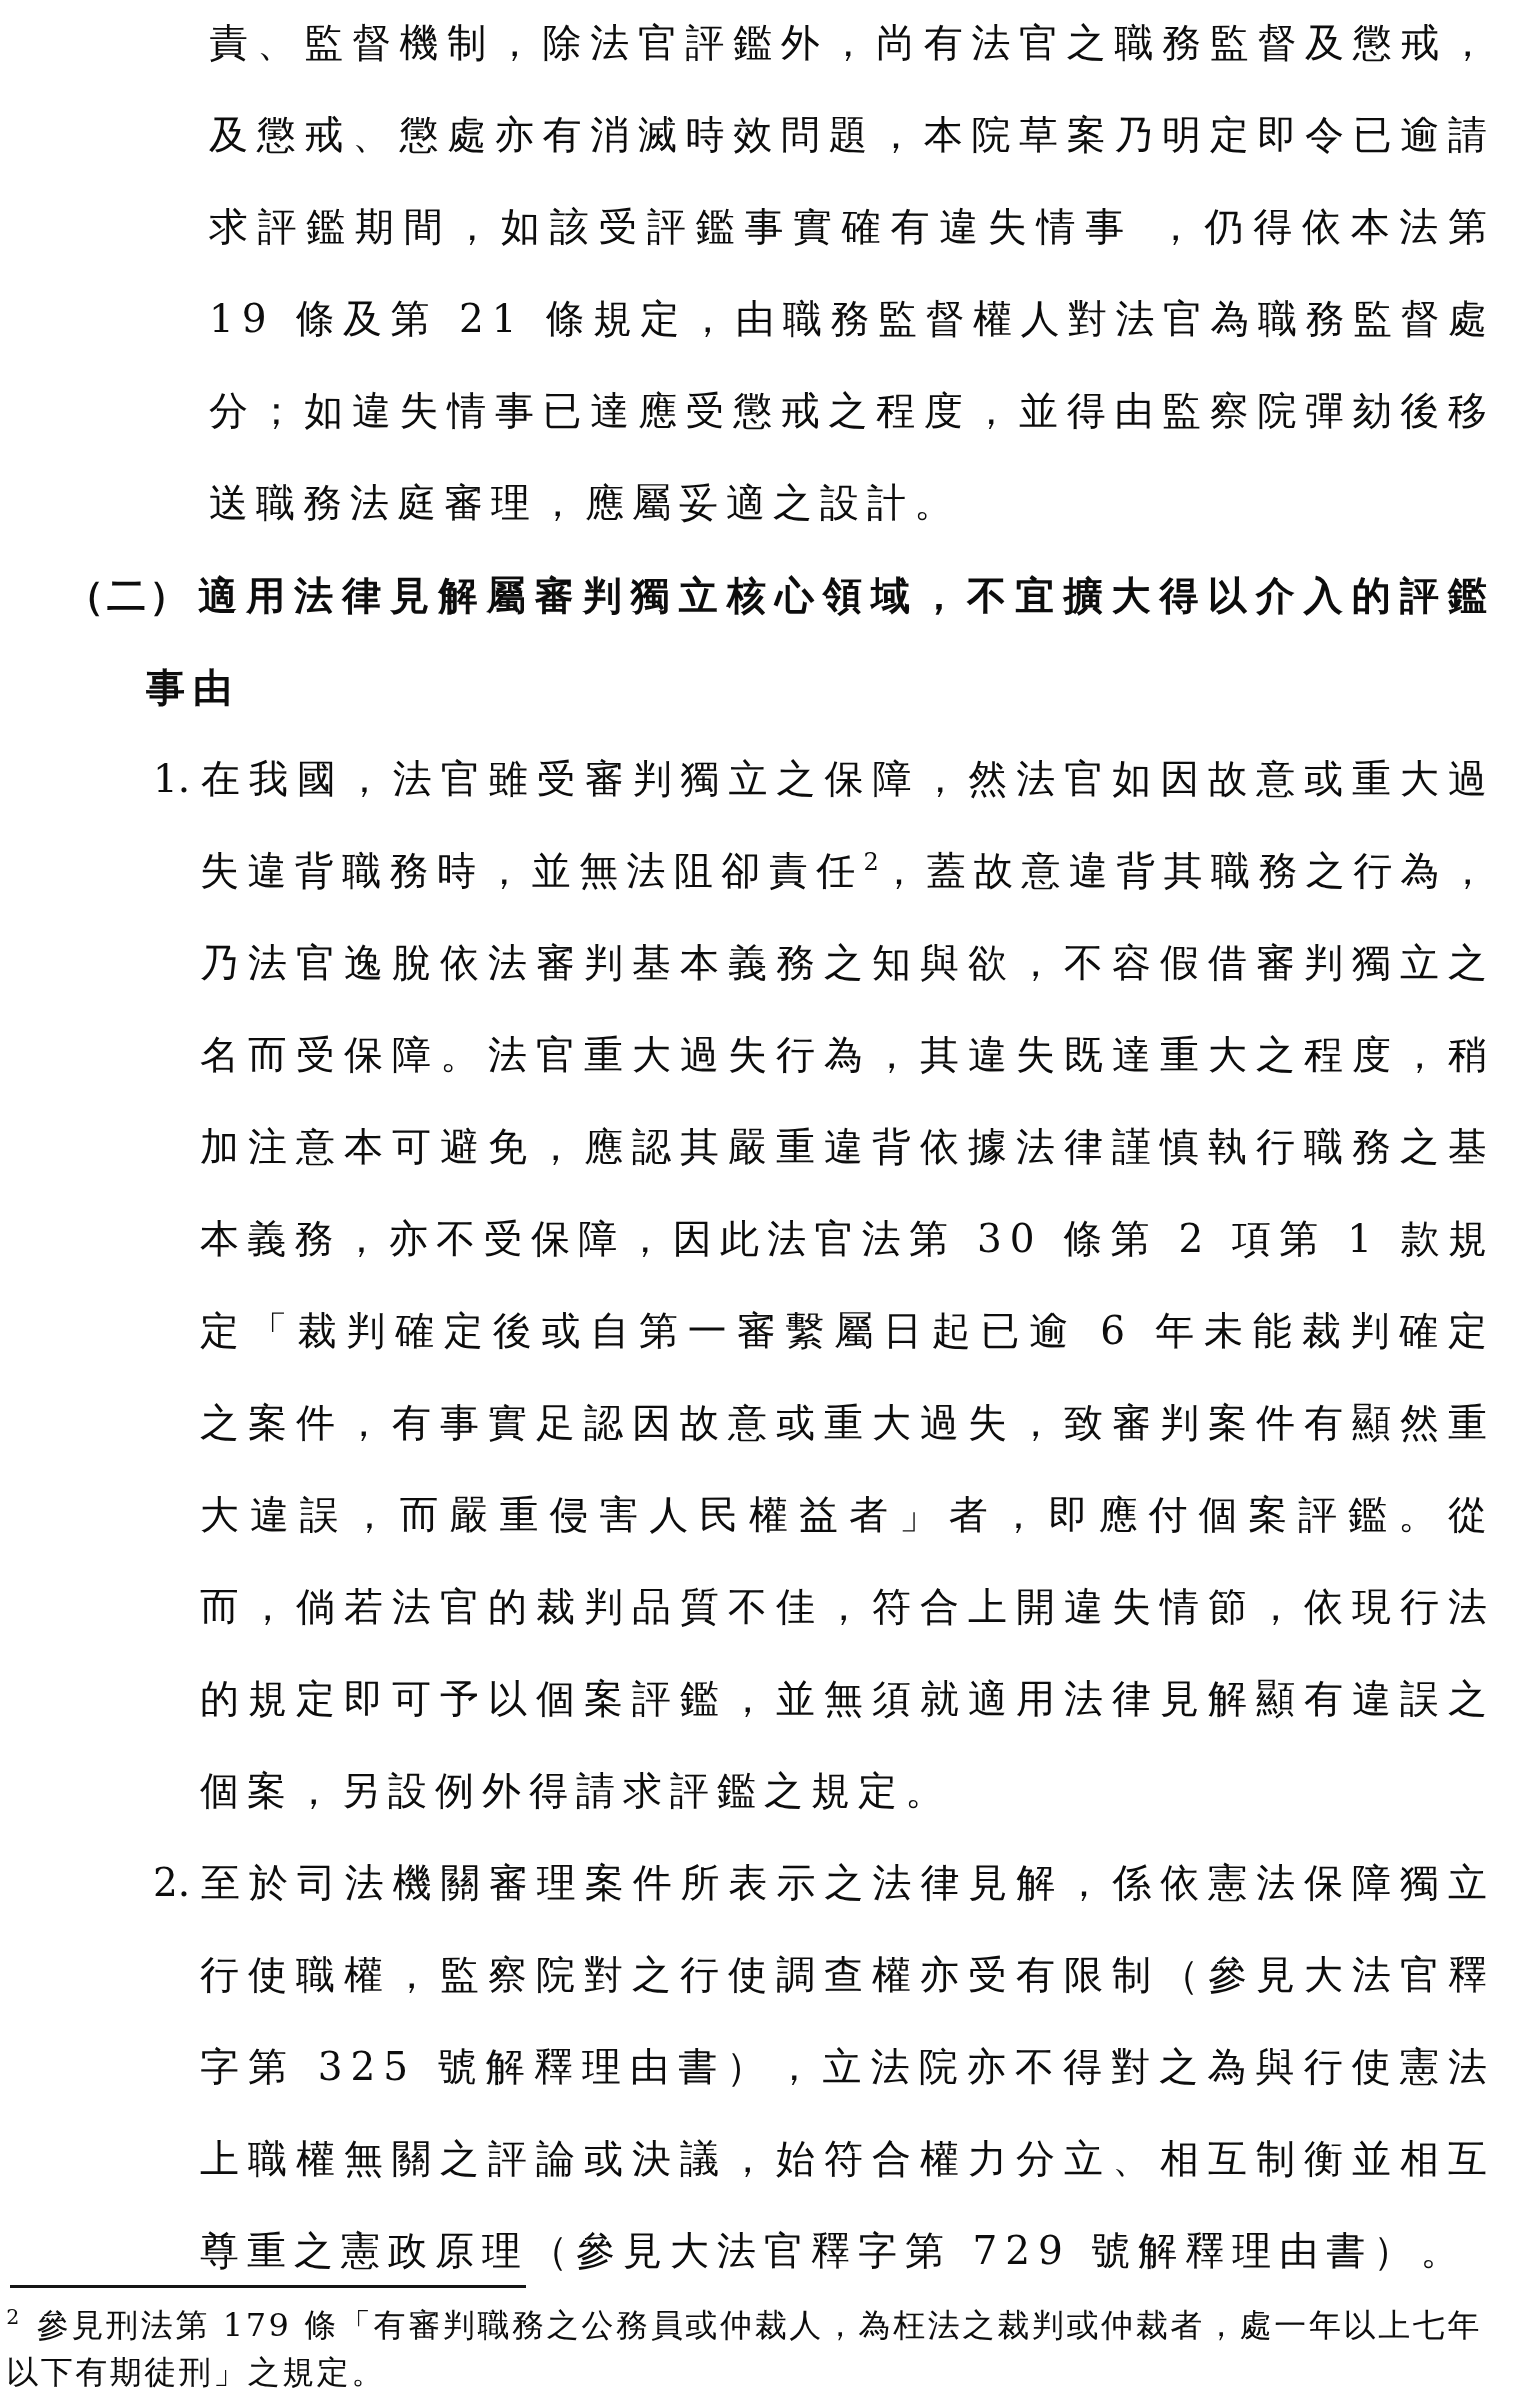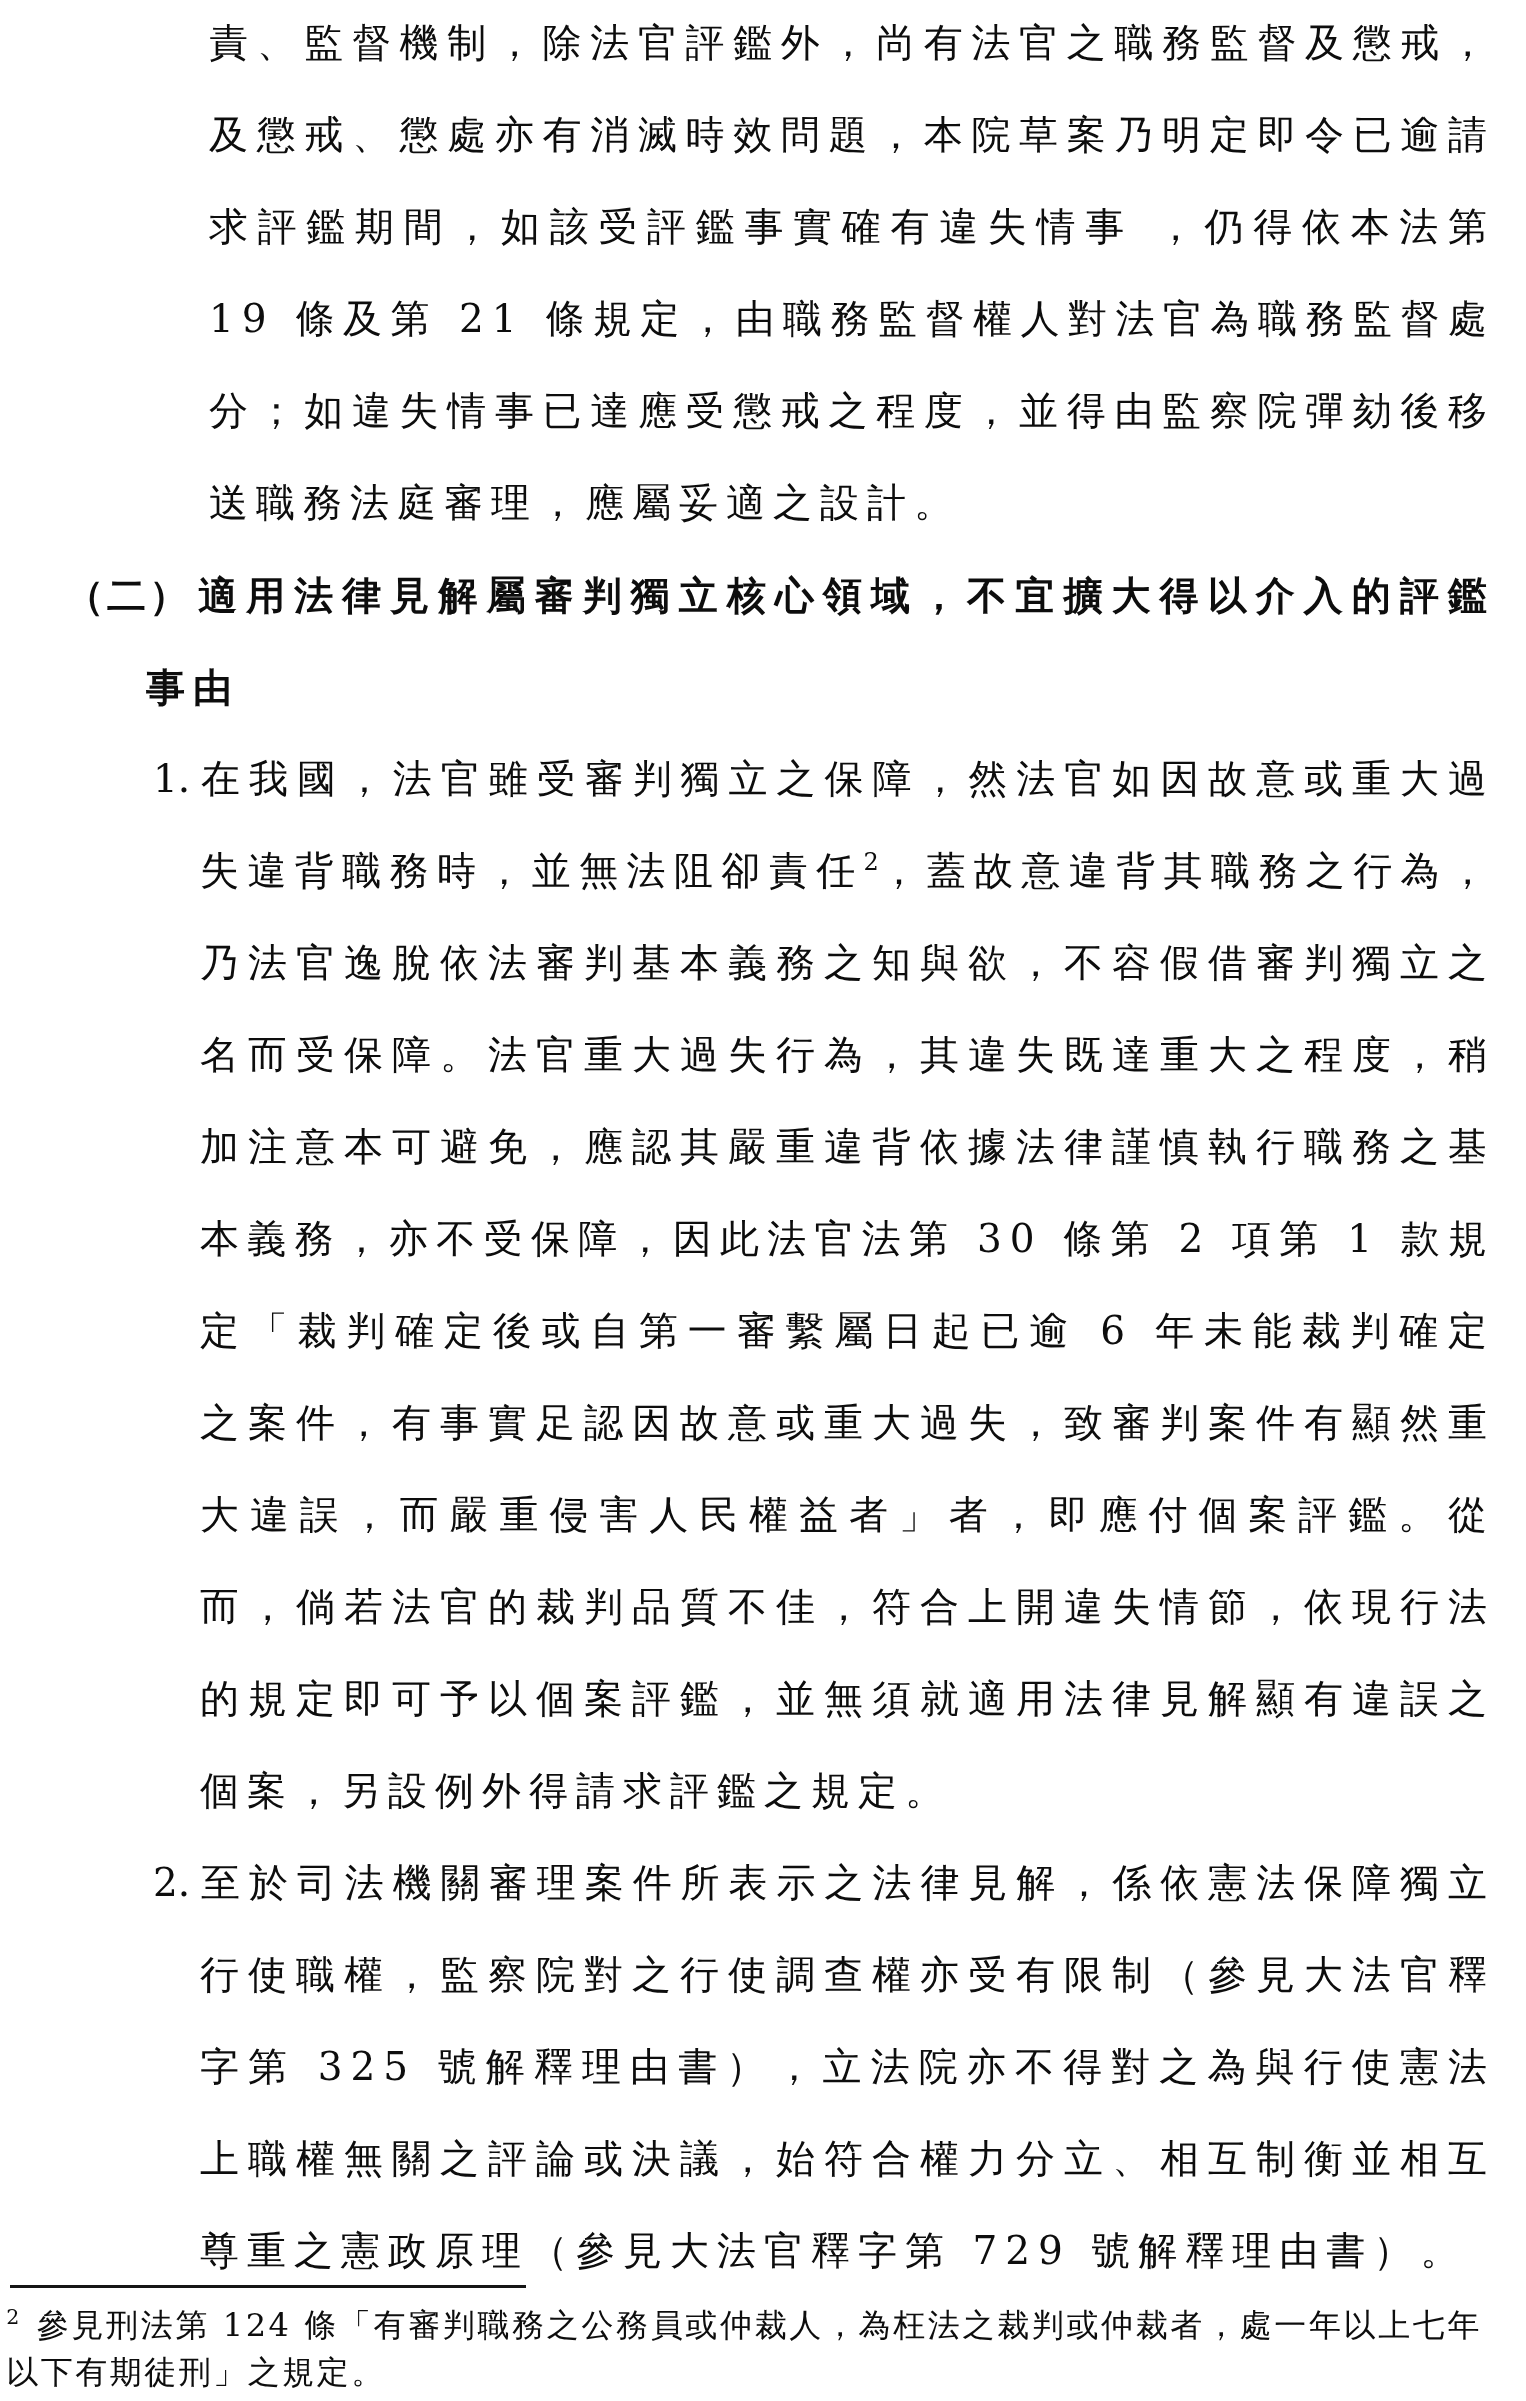--- a/index.html
+++ b/index.html
@@ -108,17 +108,17 @@
     <p class="heading"><span class="h-label">（二）</span><span>適用法律見解屬審判獨立核心領域，不宜擴大得以介入的評鑑事由</span></p>
 
     <p class="item"><span class="li-num">1.</span><span>在我國，法官雖受審判獨立之保障，然法官如因故意或重大過失違背職務時，並無法阻卻責任</span><sup class="fn-ref">2</sup><span>，蓋故意違背其職務之行為，乃法官逸脫依法審判基本義務之知與欲，不容假借審判獨立之名而受保障。法官重大過失行為，其違失既達重大之程度，稍加注意本可避免，應認其嚴重違背依據法律謹慎執行職務之基本義務，亦不受保障，因此法官法第 30 條第 2 項第 1 款規定「裁判確定後或自第一審繫屬日起已逾 6 年未能裁判確定之案件，有事實足認因故意或重大過失，致審判案件有顯然重大違誤，而嚴重侵害人民權益者」者，即應付個案評鑑。從而，倘若法官的裁判品質不佳，符合上開違失情節，依現行法的規定即可予以個案評鑑，並無須就適用法律見解顯有違誤之個案，另設例外得請求評鑑之規定。</span></p>
 
     <p class="item"><span class="li-num">2.</span><span>至於司法機關審理案件所表示之法律見解，係依憲法保障獨立行使職權，監察院對之行使調查權亦受有限制（參見大法官釋字第 325 號解釋理由書），立法院亦不得對之為與行使憲法上職權無關之評論或決議，始符合權力分立、相互制衡並相互尊重之憲政原理（參見大法官釋字第 729 號解釋理由書）。</span></p>
 
   </div>
 
   <div class="footnote-area">
     <div class="fn-rule"></div>
-    <p class="footnote"><sup class="fn-marker">2</sup><span>參見刑法第 124 條「有審判職務之公務員或仲裁人，為枉法之裁判或仲裁者，處一年以上七年以下有期徒刑」之規定。</span></p>
+    <p class="footnote"><sup class="fn-marker">2</sup><span>參見刑法第 179 條「有審判職務之公務員或仲裁人，為枉法之裁判或仲裁者，處一年以上七年以下有期徒刑」之規定。</span></p>
   </div>
 
 </div>
 
 
 </body></html>

